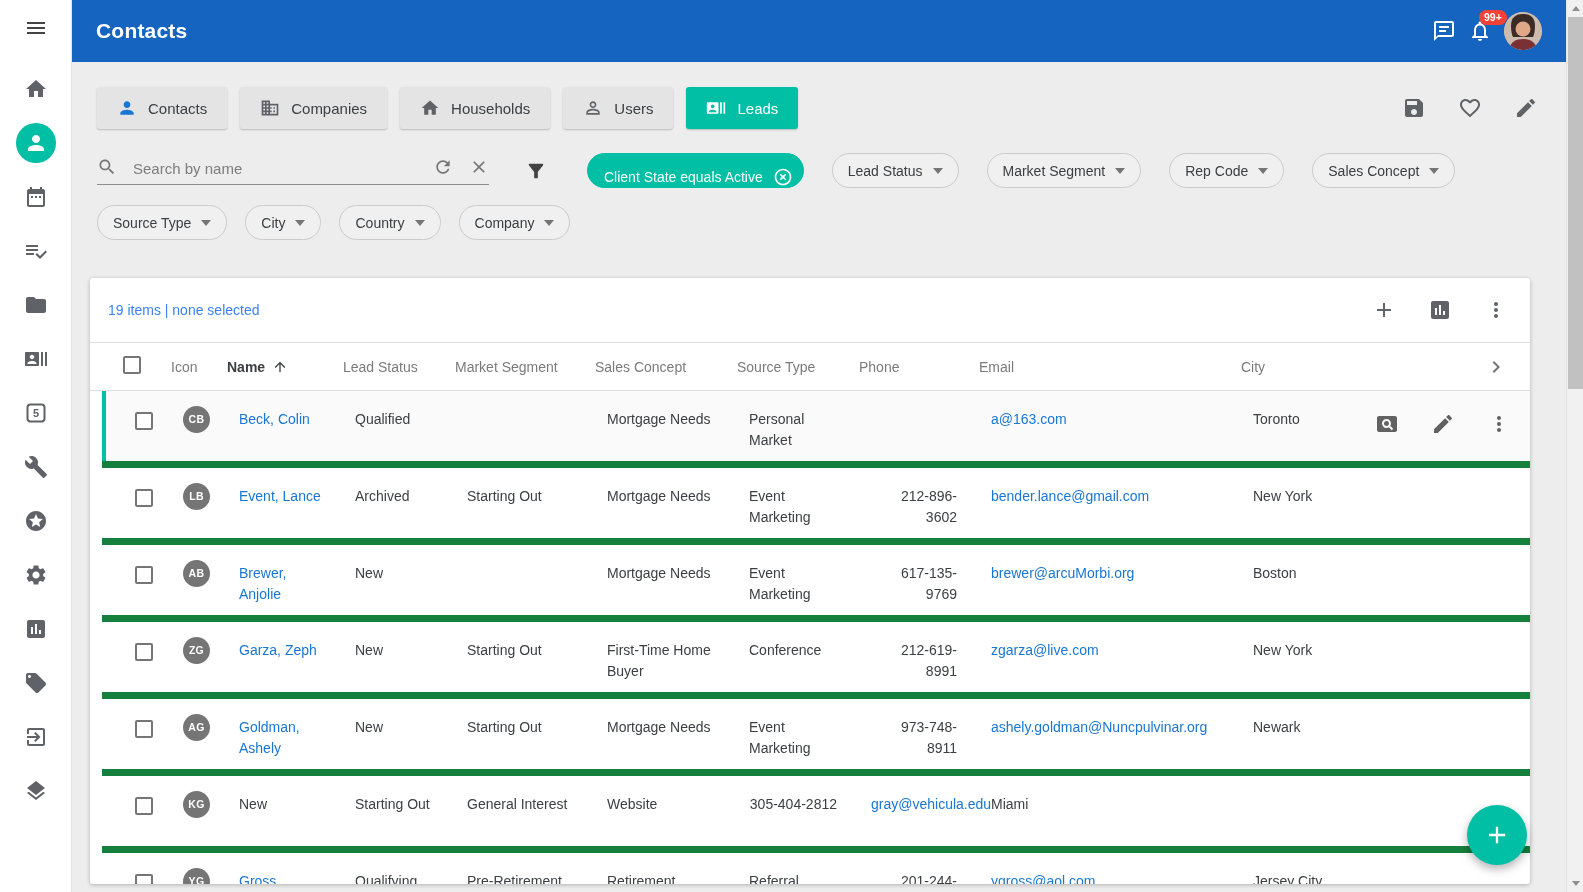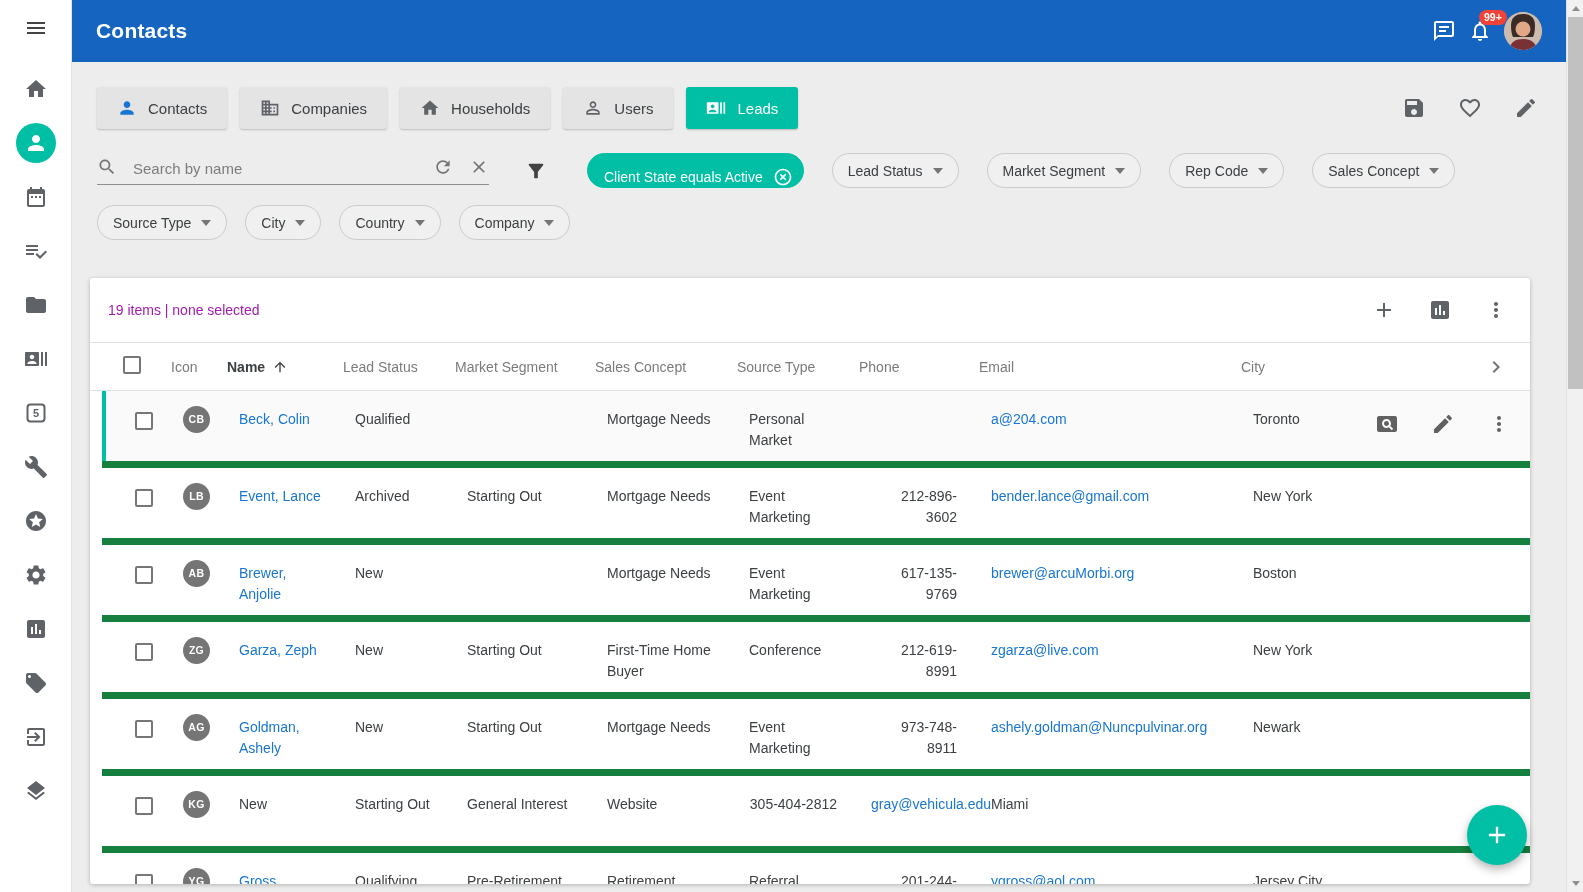--- a/index.html
+++ b/index.html
@@ -47,21 +47,21 @@
 
   .chip { height:35px; display:inline-flex; align-items:center; gap:10px; padding:0 15px; background:#f0f0f0; border:1px solid #cbcbcb; border-radius:18px; font-size:14px; color:#3c4043; cursor:pointer; margin-right:28px; }
   .filter-row.second .chip { margin-right:18px; }
   .chip .caret { width:10px; height:6px; }
   .chip.active-chip { background:#00BFA5; border-color:#00BFA5; color:#fff; padding:12px 10px 0 16px; margin-left:40px; margin-right:28px; }
   .chip.active-chip svg { color:#fff; }
 
   
   .card { position:absolute; left:18px; right:36px; top:216px; bottom:8px; background:#fff; border-radius:3px; box-shadow:0 1px 4px rgba(0,0,0,0.25); overflow:hidden; }
   .card-head { height:64px; display:flex; align-items:center; padding:0 22px 0 18px; }
-  .summary { font-size:14px; color:#a21caf; }
+  .summary { font-size:14px; color:#3b82f6; }
   .card-head-icons { margin-left:auto; display:flex; align-items:center; gap:32px; }
   .card-head-icons .cicon { color:#5f6368; cursor:pointer; }
 
   .thead, .trow { display:grid; grid-template-columns:48px 56px 116px 112px 140px 142px 122px 120px 262px 122px 1fr; padding-left:33px; }
   .thead { height:49px; align-items:center; border-top:1px solid #e0e0e0; border-bottom:1px solid #e0e0e0; color:#7b7b7b; font-size:14px; }
   .hcell { padding-right:20px; }
   .hcell.name-h { color:#3c4043; font-weight:bold; display:flex; align-items:center; gap:7px; }
   .hcell.h-actions { display:flex; justify-content:flex-end; padding-right:22px; color:#757575; }
   .checkbox { display:inline-block; width:18px; height:18px; border:2px solid #767676; border-radius:2px; background:#fff; cursor:pointer; }
 
@@ -387,21 +387,21 @@
     <div class="cell check"><span class="checkbox"></span></div>
     <div class="cell icon-cell">
             <span class="initials">CB</span>
           </div>
     <div class="cell name-cell"><a class="link">Beck, Colin</a></div>
     <div class="cell">Qualified</div>
     <div class="cell"></div>
     <div class="cell">Mortgage Needs</div>
     <div class="cell source-cell">Personal Market</div>
     <div class="cell phone-cell"></div>
-    <div class="cell"><a class="link">a@204.com</a></div>
+    <div class="cell"><a class="link">a@163.com</a></div>
     <div class="cell">Toronto</div>
     <div class="cell actions">
       <span class="aicon">
         <svg class="i24" viewBox="0 0 24 24" fill="currentColor">
                 <path d="M11.5 9C10.12 9 9 10.12 9 11.5s1.12 2.5 2.5 2.5 2.5-1.12 2.5-2.5S12.88 9 11.5 9zM20 4H4c-1.1 0-2 .9-2 2v12c0 1.1.9 2 2 2h16c1.1 0 2-.9 2-2V6c0-1.1-.9-2-2-2zm-3.21 14.21l-2.91-2.91c-.69.44-1.51.7-2.39.7C9.01 16 7 13.99 7 11.5S9.01 7 11.5 7 16 9.01 16 11.5c0 .88-.26 1.69-.7 2.39l2.91 2.9-1.42 1.42z"></path>
               </svg>
       </span>
       <span class="aicon">
         <svg class="i24" viewBox="0 0 24 24" fill="currentColor">
                 <path d="M3 17.25V21h3.75L17.81 9.94l-3.75-3.75L3 17.25zM20.71 7.04c.39-.39.39-1.02 0-1.41l-2.34-2.34c-.39-.39-1.02-.39-1.41 0l-1.83 1.83 3.75 3.75 1.83-1.83z"></path>

